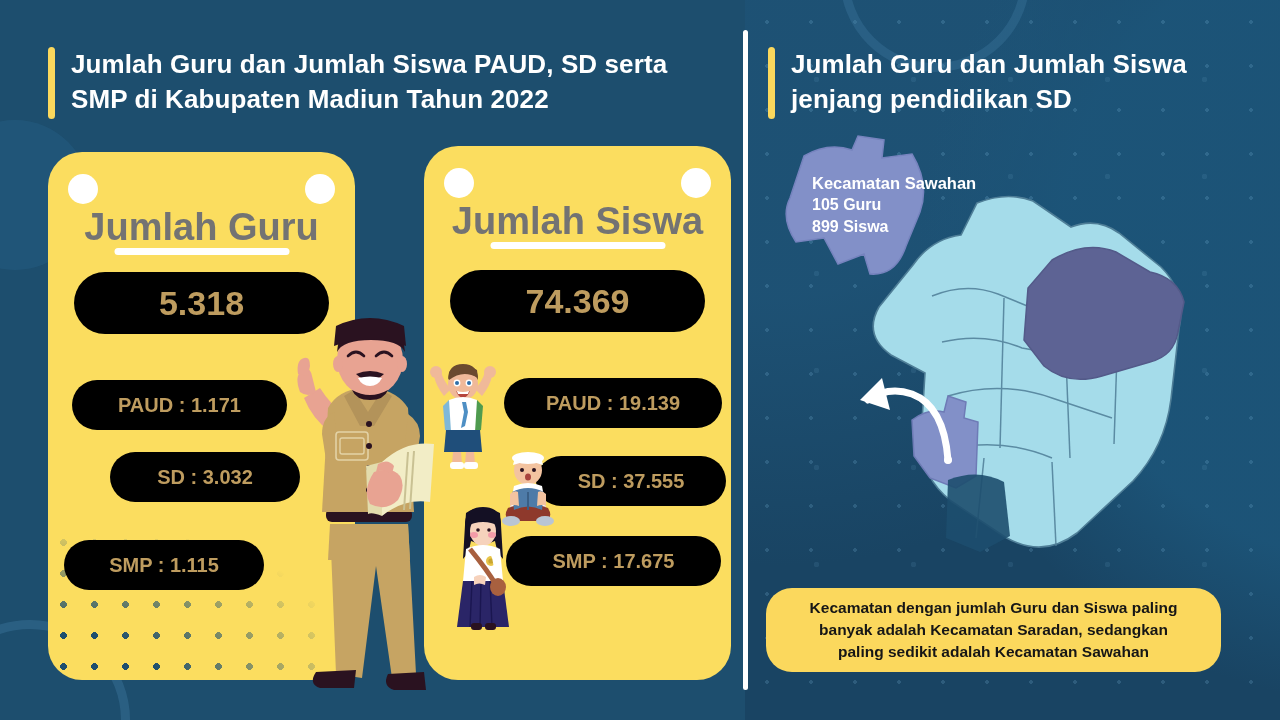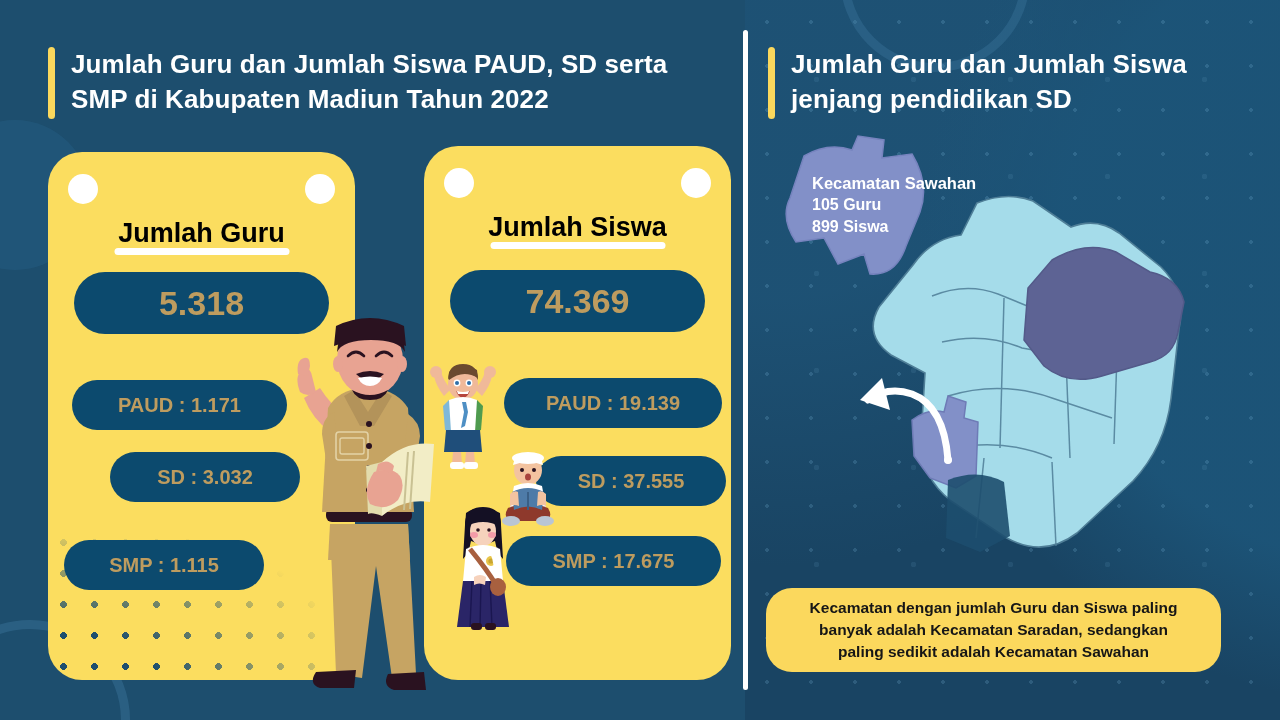--- a/index.html
+++ b/index.html
@@ -68,30 +68,30 @@
     background-size: 31px 31px;
     -webkit-mask-image: radial-gradient(ellipse 150% 120% at 8% 100%, #000 18%, transparent 62%);
     mask-image: radial-gradient(ellipse 150% 120% at 8% 100%, #000 18%, transparent 62%);
     pointer-events:none;
   }
   .punch { position:absolute; width:30px; height:30px; border-radius:50%; background:#ffffff; }
   .punch.l { left:20px; top:22px; }
   .punch.r { right:20px; top:22px; }
 
   .card-title {
-    position:absolute; left:0; top:66px; width:100%;
-    text-align:center; color:#000000; font-size:27px; font-weight:bold;
+    position:absolute; left:0; top:54px; width:100%;
+    text-align:center; color:#737373; font-size:38px; font-weight:bold;
   }
   .card-rule {
     position:absolute; left:50%; transform:translateX(-50%); top:96px;
     width:175px; height:7px; border-radius:4px; background:#ffffff;
   }
 
   .pill {
-    position:absolute; background:#0c4a6e; border-radius:40px;
+    position:absolute; background:#000000; border-radius:40px;
     display:flex; align-items:center; justify-content:center;
     color:#BE9C5F; font-weight:bold; white-space:nowrap;
   }
   .pill-main { height:62px; font-size:34px; }
   .pill-sub  { height:50px; font-size:20px; }
 
   
   #guru-total { left:26px;  top:120px; width:255px; }
   #guru-paud  { left:24px;  top:228px; width:215px; }
   #guru-sd    { left:62px;  top:300px; width:190px; }

